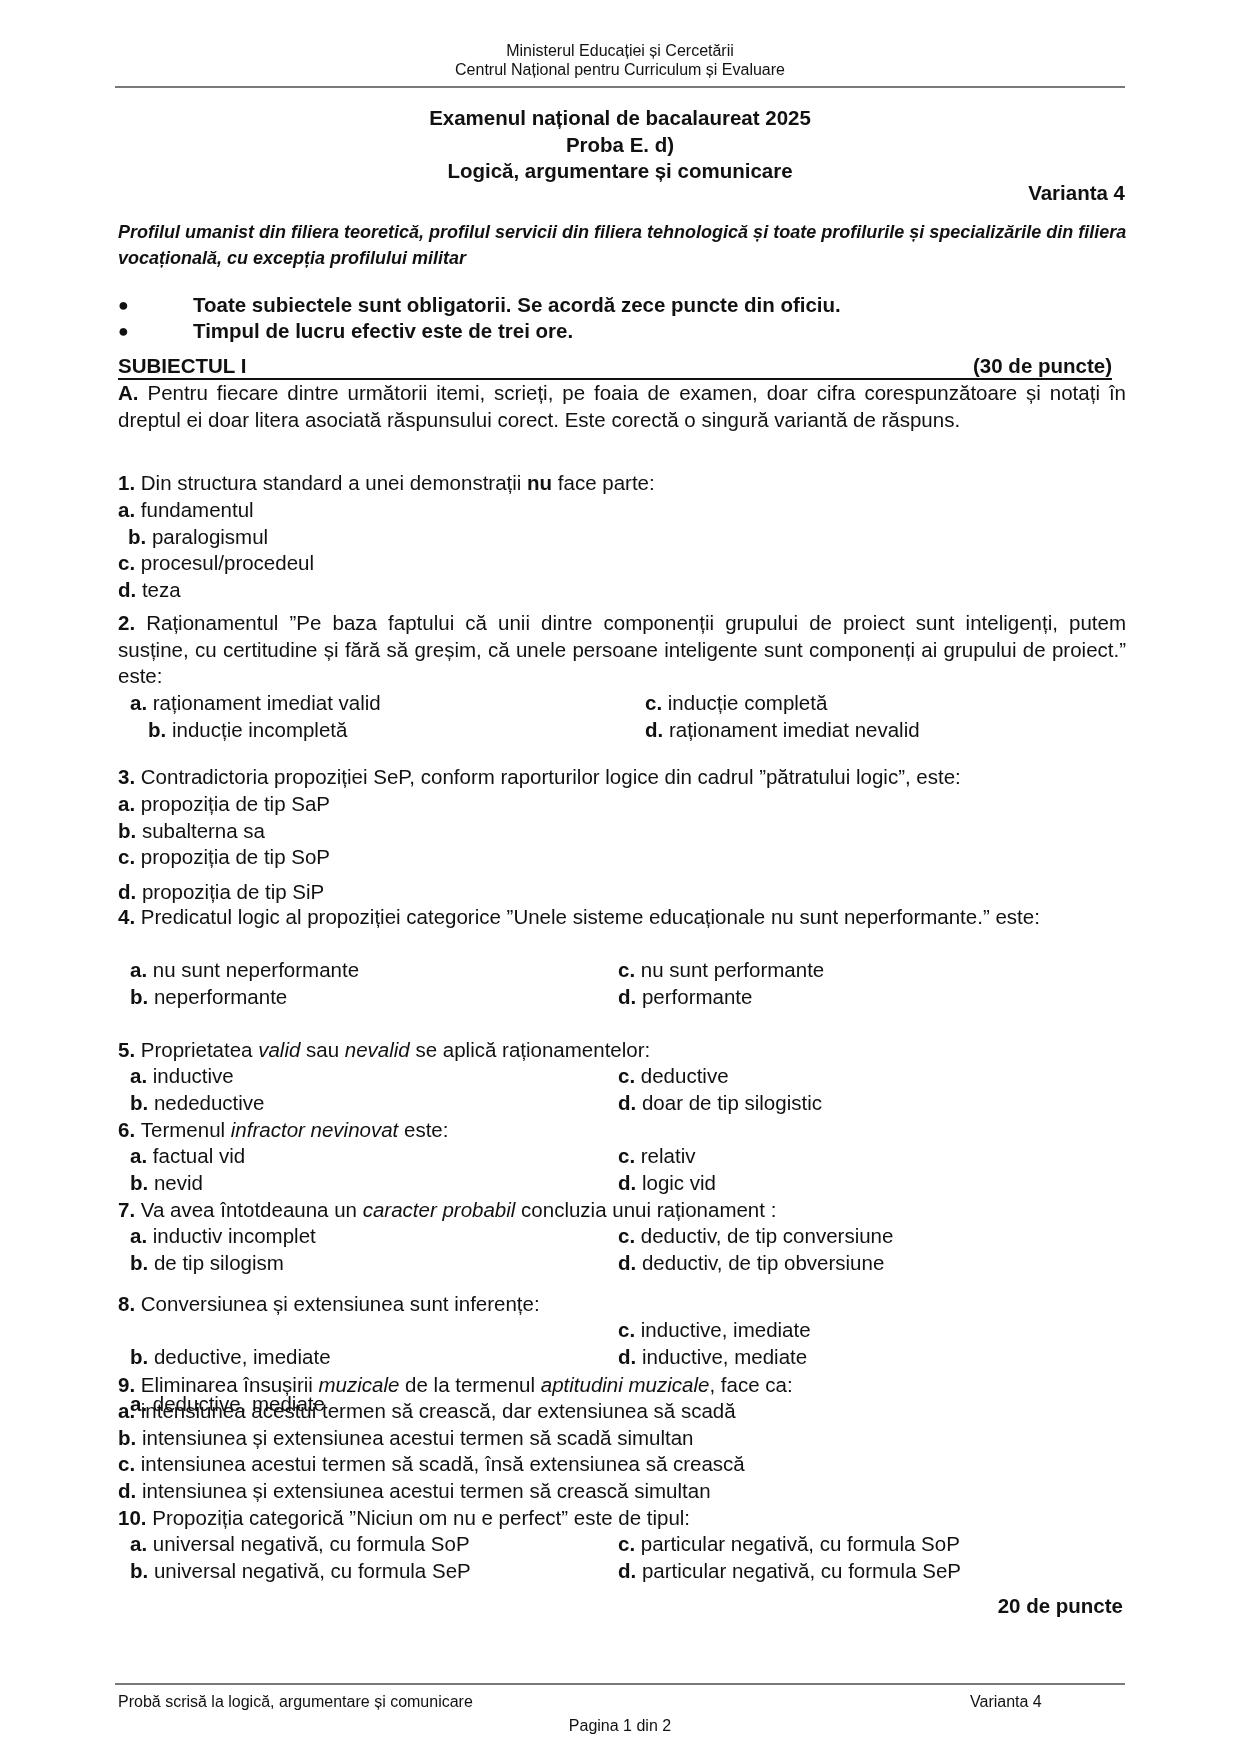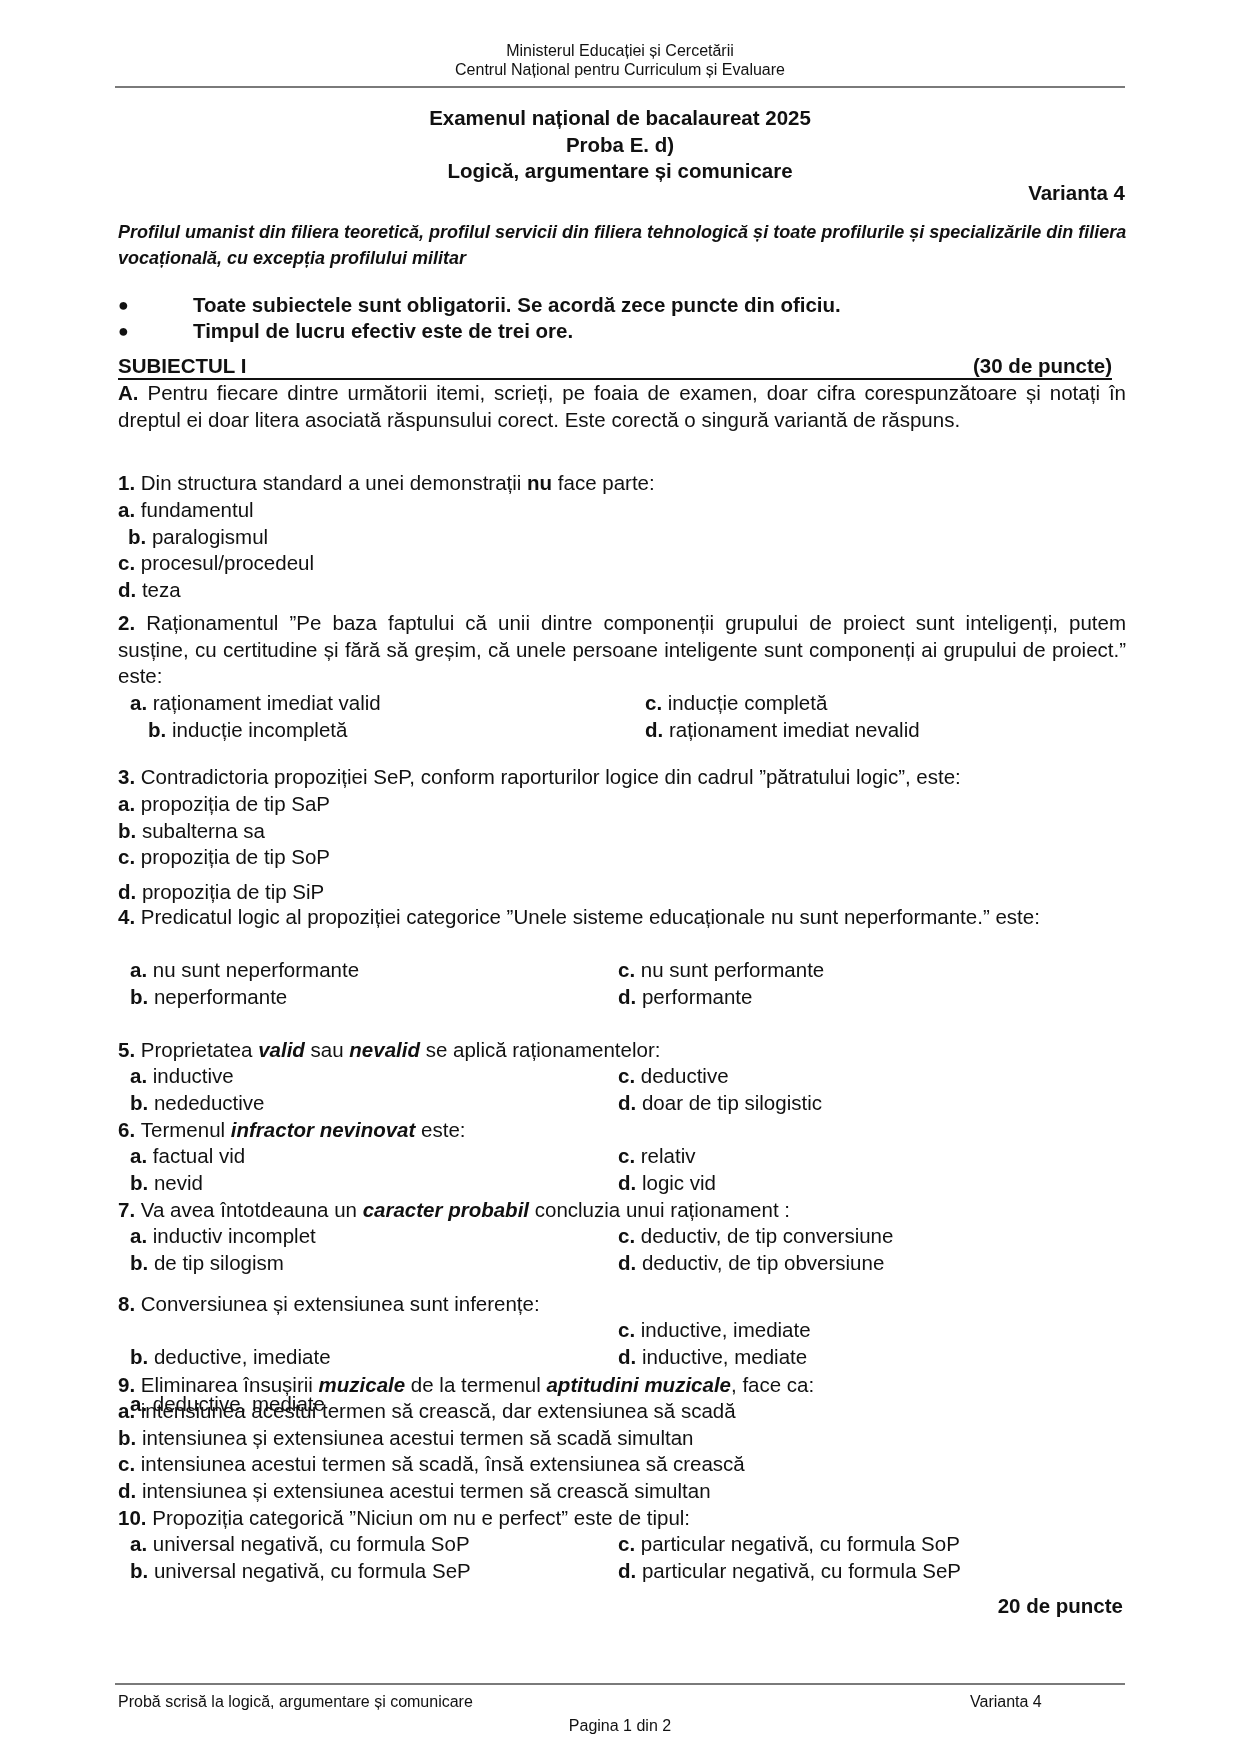--- a/index.html
+++ b/index.html
@@ -18,21 +18,21 @@
   .bullet .txt { position: absolute; left: 75px; white-space: nowrap; }
   .subj { left: 118px; width: 994px; top: 354px; font-size: 20.5px; font-weight: bold; border-bottom: 2px solid #111; line-height: 24px; height: 24px; }
   .subj .right { position: absolute; right: 0; top: 0; }
   .body-text { left: 118px; width: 1008px; font-size: 20.5px; line-height: 26.5px; text-align: justify; }
   .q { left: 118px; width: 1008px; font-size: 20.5px; line-height: 26.5px; }
   .q b { font-weight: bold; }
   .opt { font-size: 20.5px; line-height: 26.5px; white-space: nowrap; }
   .opt b { font-weight: bold; }
   .points { right: 117px; font-size: 20.5px; font-weight: bold; }
   .footer { font-size: 16px; line-height: 20px; }
-  i { font-style: italic; font-weight: bold; }
+  i { font-style: italic; }
 </style>
 </head>
 <body>
 
 <div class="abs hdr-line" style="top:41px;">Ministerul Educației și Cercetării</div>
 <div class="abs hdr-line" style="top:60px;">Centrul Național pentru Curriculum și Evaluare</div>
 <div class="rule" style="left:115px; width:1010px; top:86px;"></div>
 
 <div class="abs title" style="top:104px;">Examenul național de bacalaureat 2025</div>
 <div class="abs title" style="top:131px;">Proba E. d)</div>

